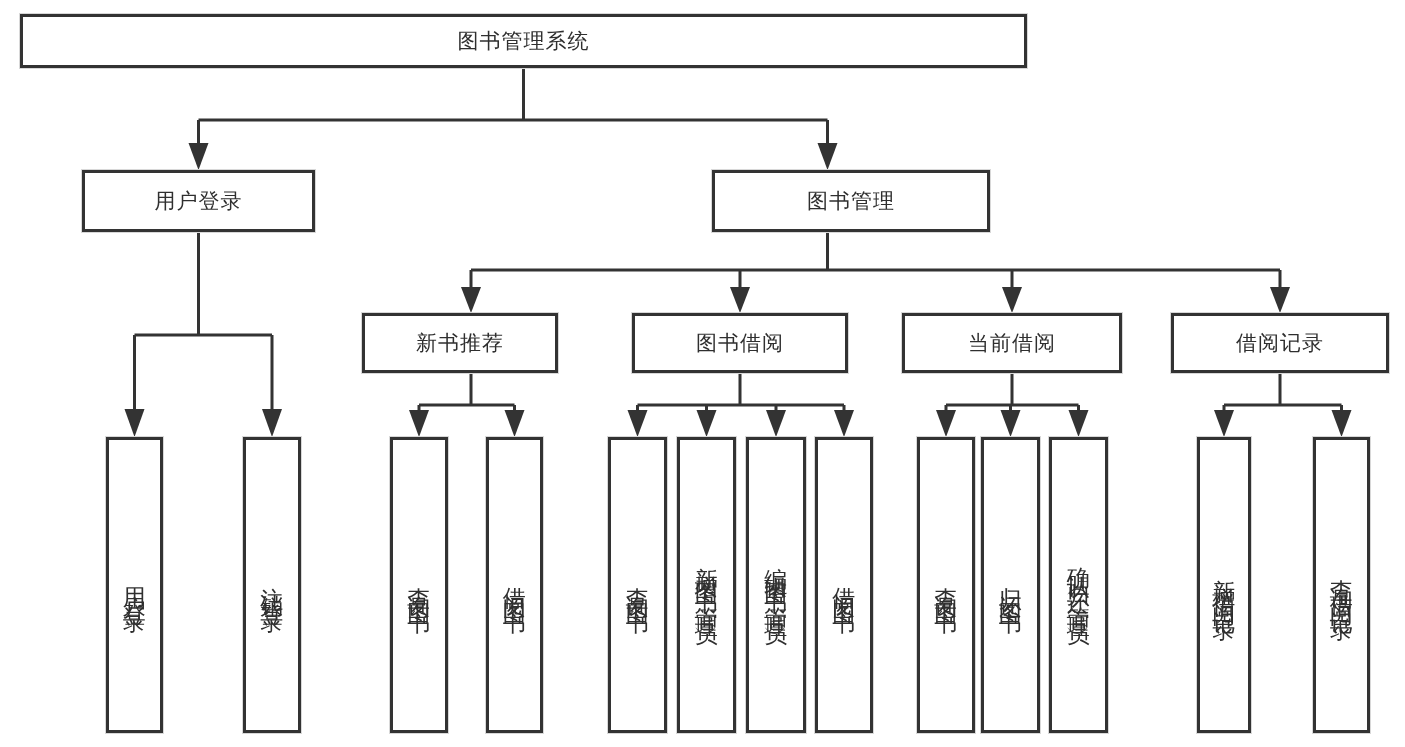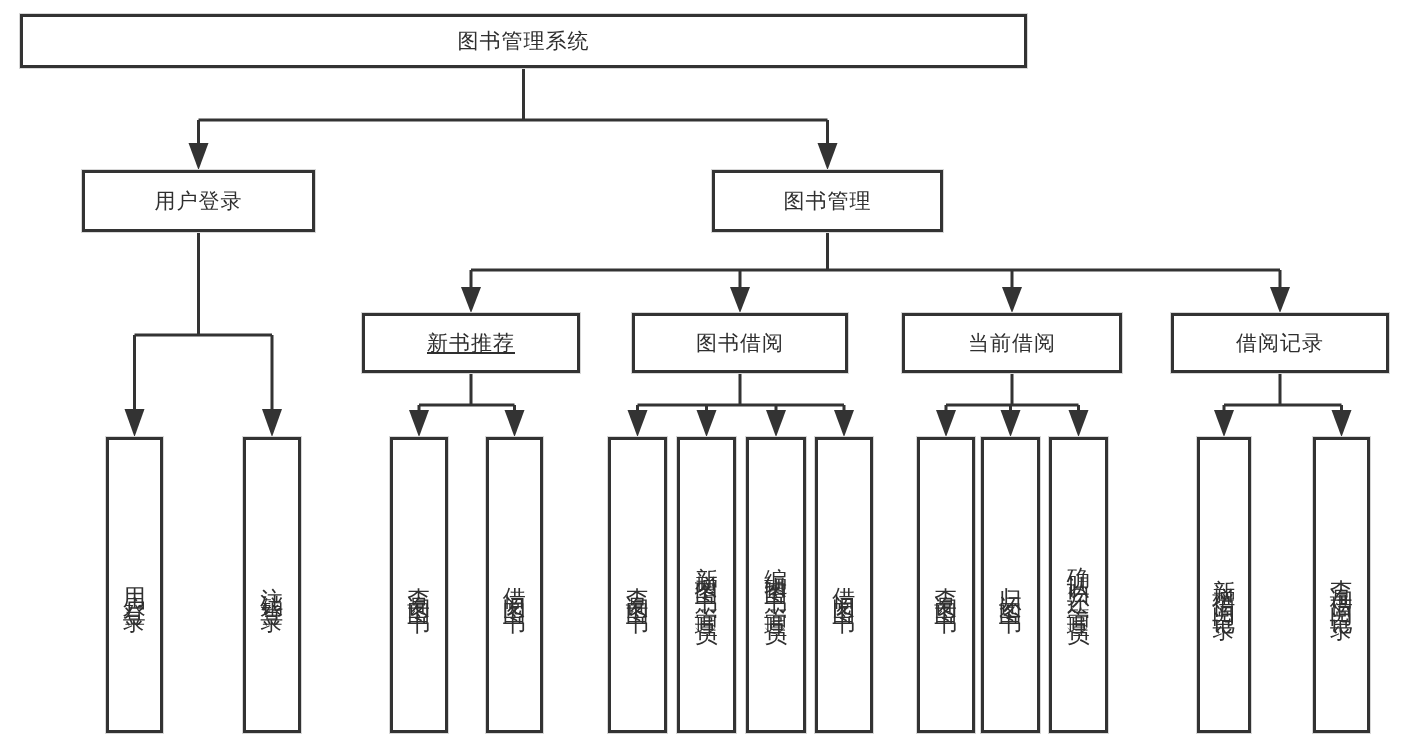--- a/index.html
+++ b/index.html
@@ -89,25 +89,25 @@
     <polygon class="ahead" points="1341.5,437 1331.5,410 1351.5,410"></polygon>
   </svg>
 
   <div class="node hnode" style="left:20px;top:14px;width:1007px;height:54px;">
     <span>图书管理系统</span>
   </div>
 
   <div class="node hnode" style="left:82px;top:170px;width:233px;height:62px;">
     <span>用户登录</span>
   </div>
-  <div class="node hnode" style="left:712px;top:170px;width:231px;height:62px;">
+  <div class="node hnode" style="left:712px;top:170px;width:278px;height:62px;">
     <span>图书管理</span>
   </div>
 
-  <div class="node hnode" style="left:362px;top:313px;width:218px;height:60px;text-decoration:underline;">
+  <div class="node hnode" style="left:362px;top:313px;width:196px;height:60px;">
     <span>新书推荐</span>
   </div>
   <div class="node hnode" style="left:632px;top:313px;width:216px;height:60px;">
     <span>图书借阅</span>
   </div>
   <div class="node hnode" style="left:902px;top:313px;width:220px;height:60px;">
     <span>当前借阅</span>
   </div>
   <div class="node hnode" style="left:1171px;top:313px;width:218px;height:60px;">
     <span>借阅记录</span>

